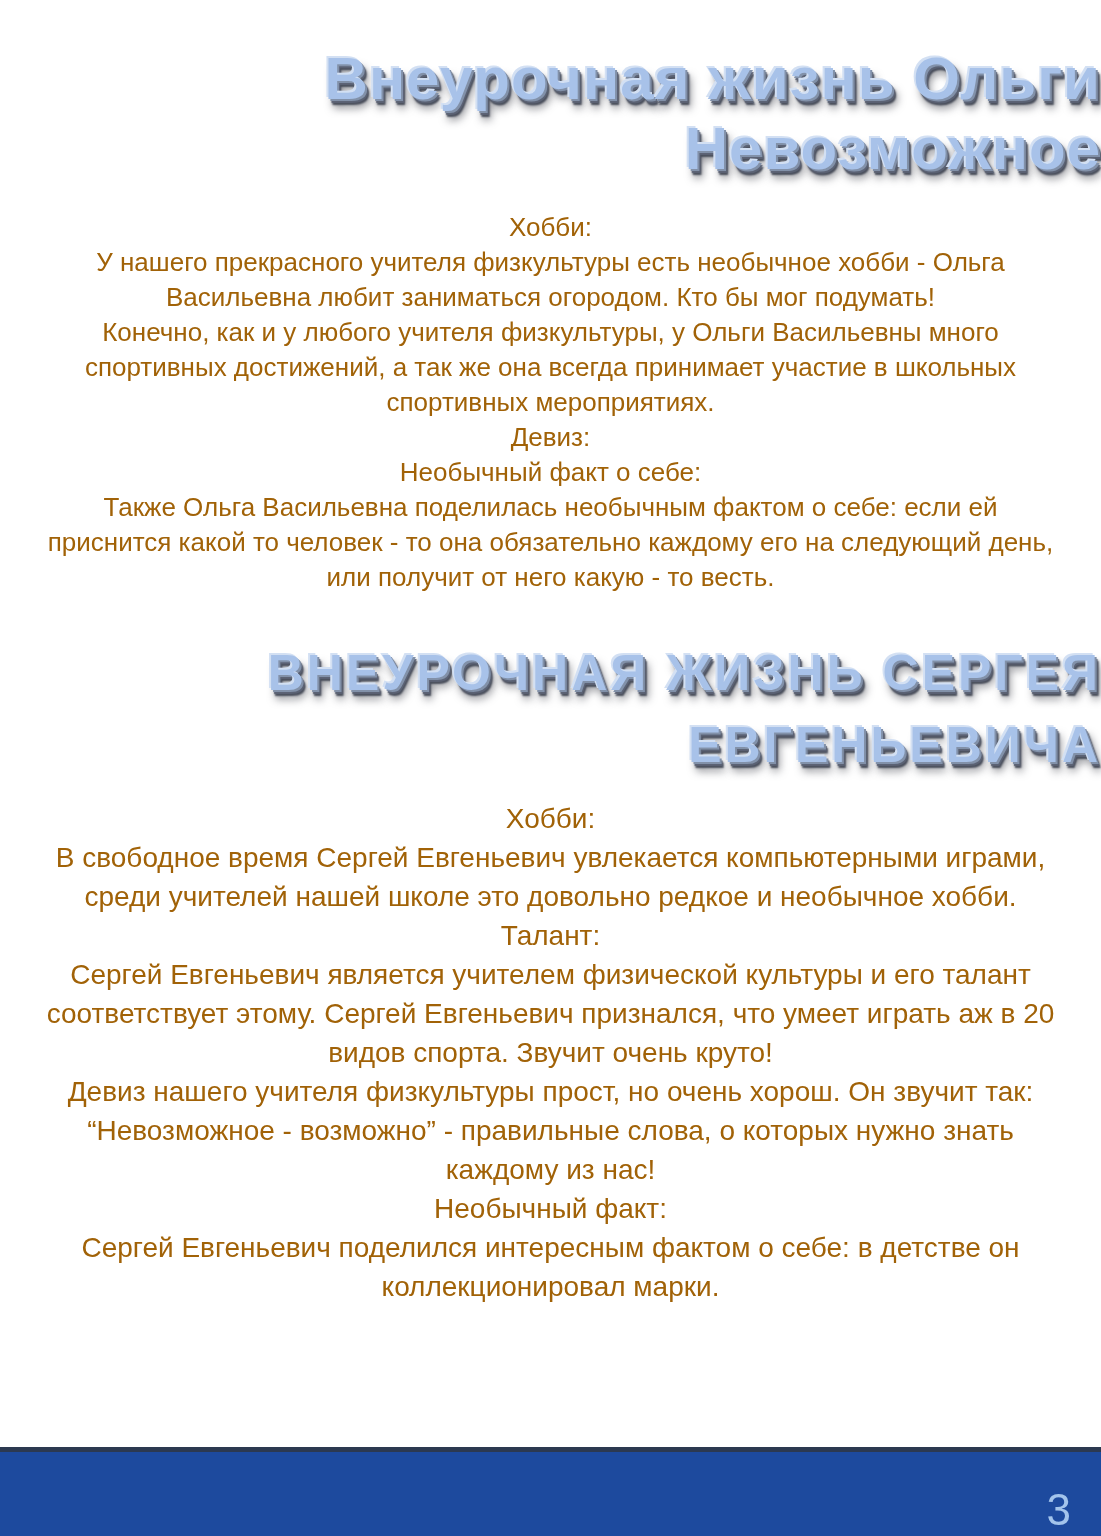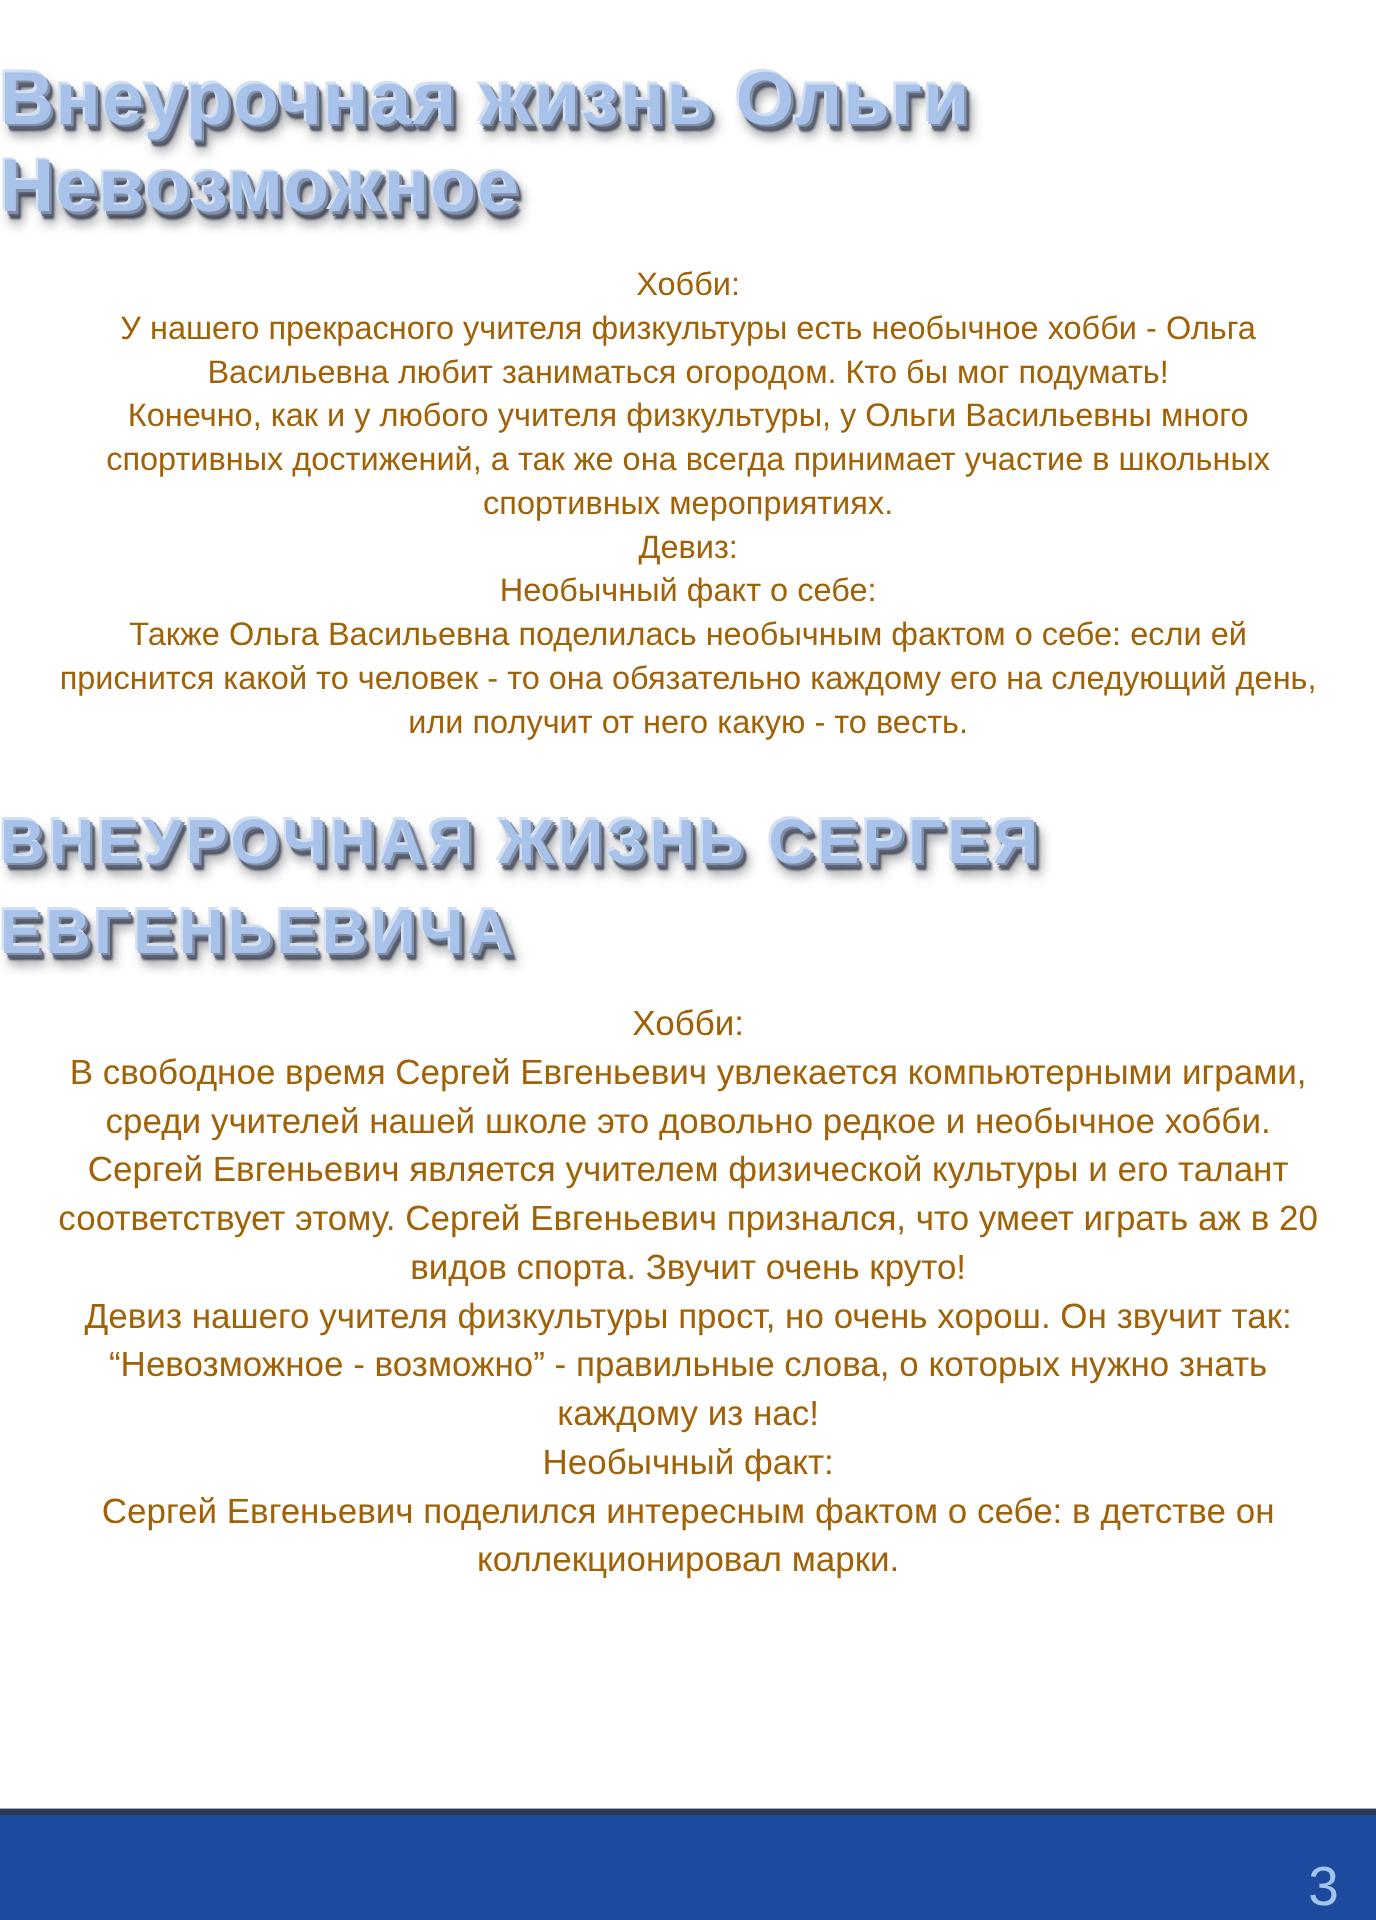--- a/index.html
+++ b/index.html
@@ -10,21 +10,21 @@
   }
   .page {
     position: relative;
     width: 1101px; height: 1536px;
     background: #ffffff;
     overflow: hidden;
   }
 
   
   .t3d {
-    text-align: left;
+    text-align: right;
     font-weight: 700;
     color: #a8c2e9;
     text-shadow:
       -2px -2px 0 #d3e0f3,
        2px  2px 0 #8291a9,
        3px  4px 1px #5c6375,
        4px  6px 2px #474c59,
        5px  9px 9px rgba(40, 42, 52, 0.55);
   }
   .title-1 {
@@ -100,20 +100,21 @@
   </div>
 
   <div class="t3d title-2">
     <div>ВНЕУРОЧНАЯ ЖИЗНЬ СЕРГЕЯ</div>
     <div>ЕВГЕНЬЕВИЧА</div>
   </div>
 
   <div class="body-block body-2">
     <p>Хобби:</p>
     <p>В свободное время Сергей Евгеньевич увлекается компьютерными играми, среди учителей нашей школе это довольно редкое и необычное хобби.</p>
+    <p>Талант:</p>
     <p>Сергей Евгеньевич является учителем физической культуры и его талант соответствует этому. Сергей Евгеньевич признался, что умеет играть аж в 20 видов спорта. Звучит очень круто!</p>
     <p>Девиз нашего учителя физкультуры прост, но очень хорош. Он звучит так:</p>
     <p>“Невозможное - возможно” - правильные слова, о которых нужно знать каждому из нас!</p>
     <p>Необычный факт:</p>
     <p>Сергей Евгеньевич поделился интересным фактом о себе: в детстве он коллекционировал марки.</p>
   </div>
 
   <div class="footer-bar">
     <span class="page-number">3</span>
   </div>

